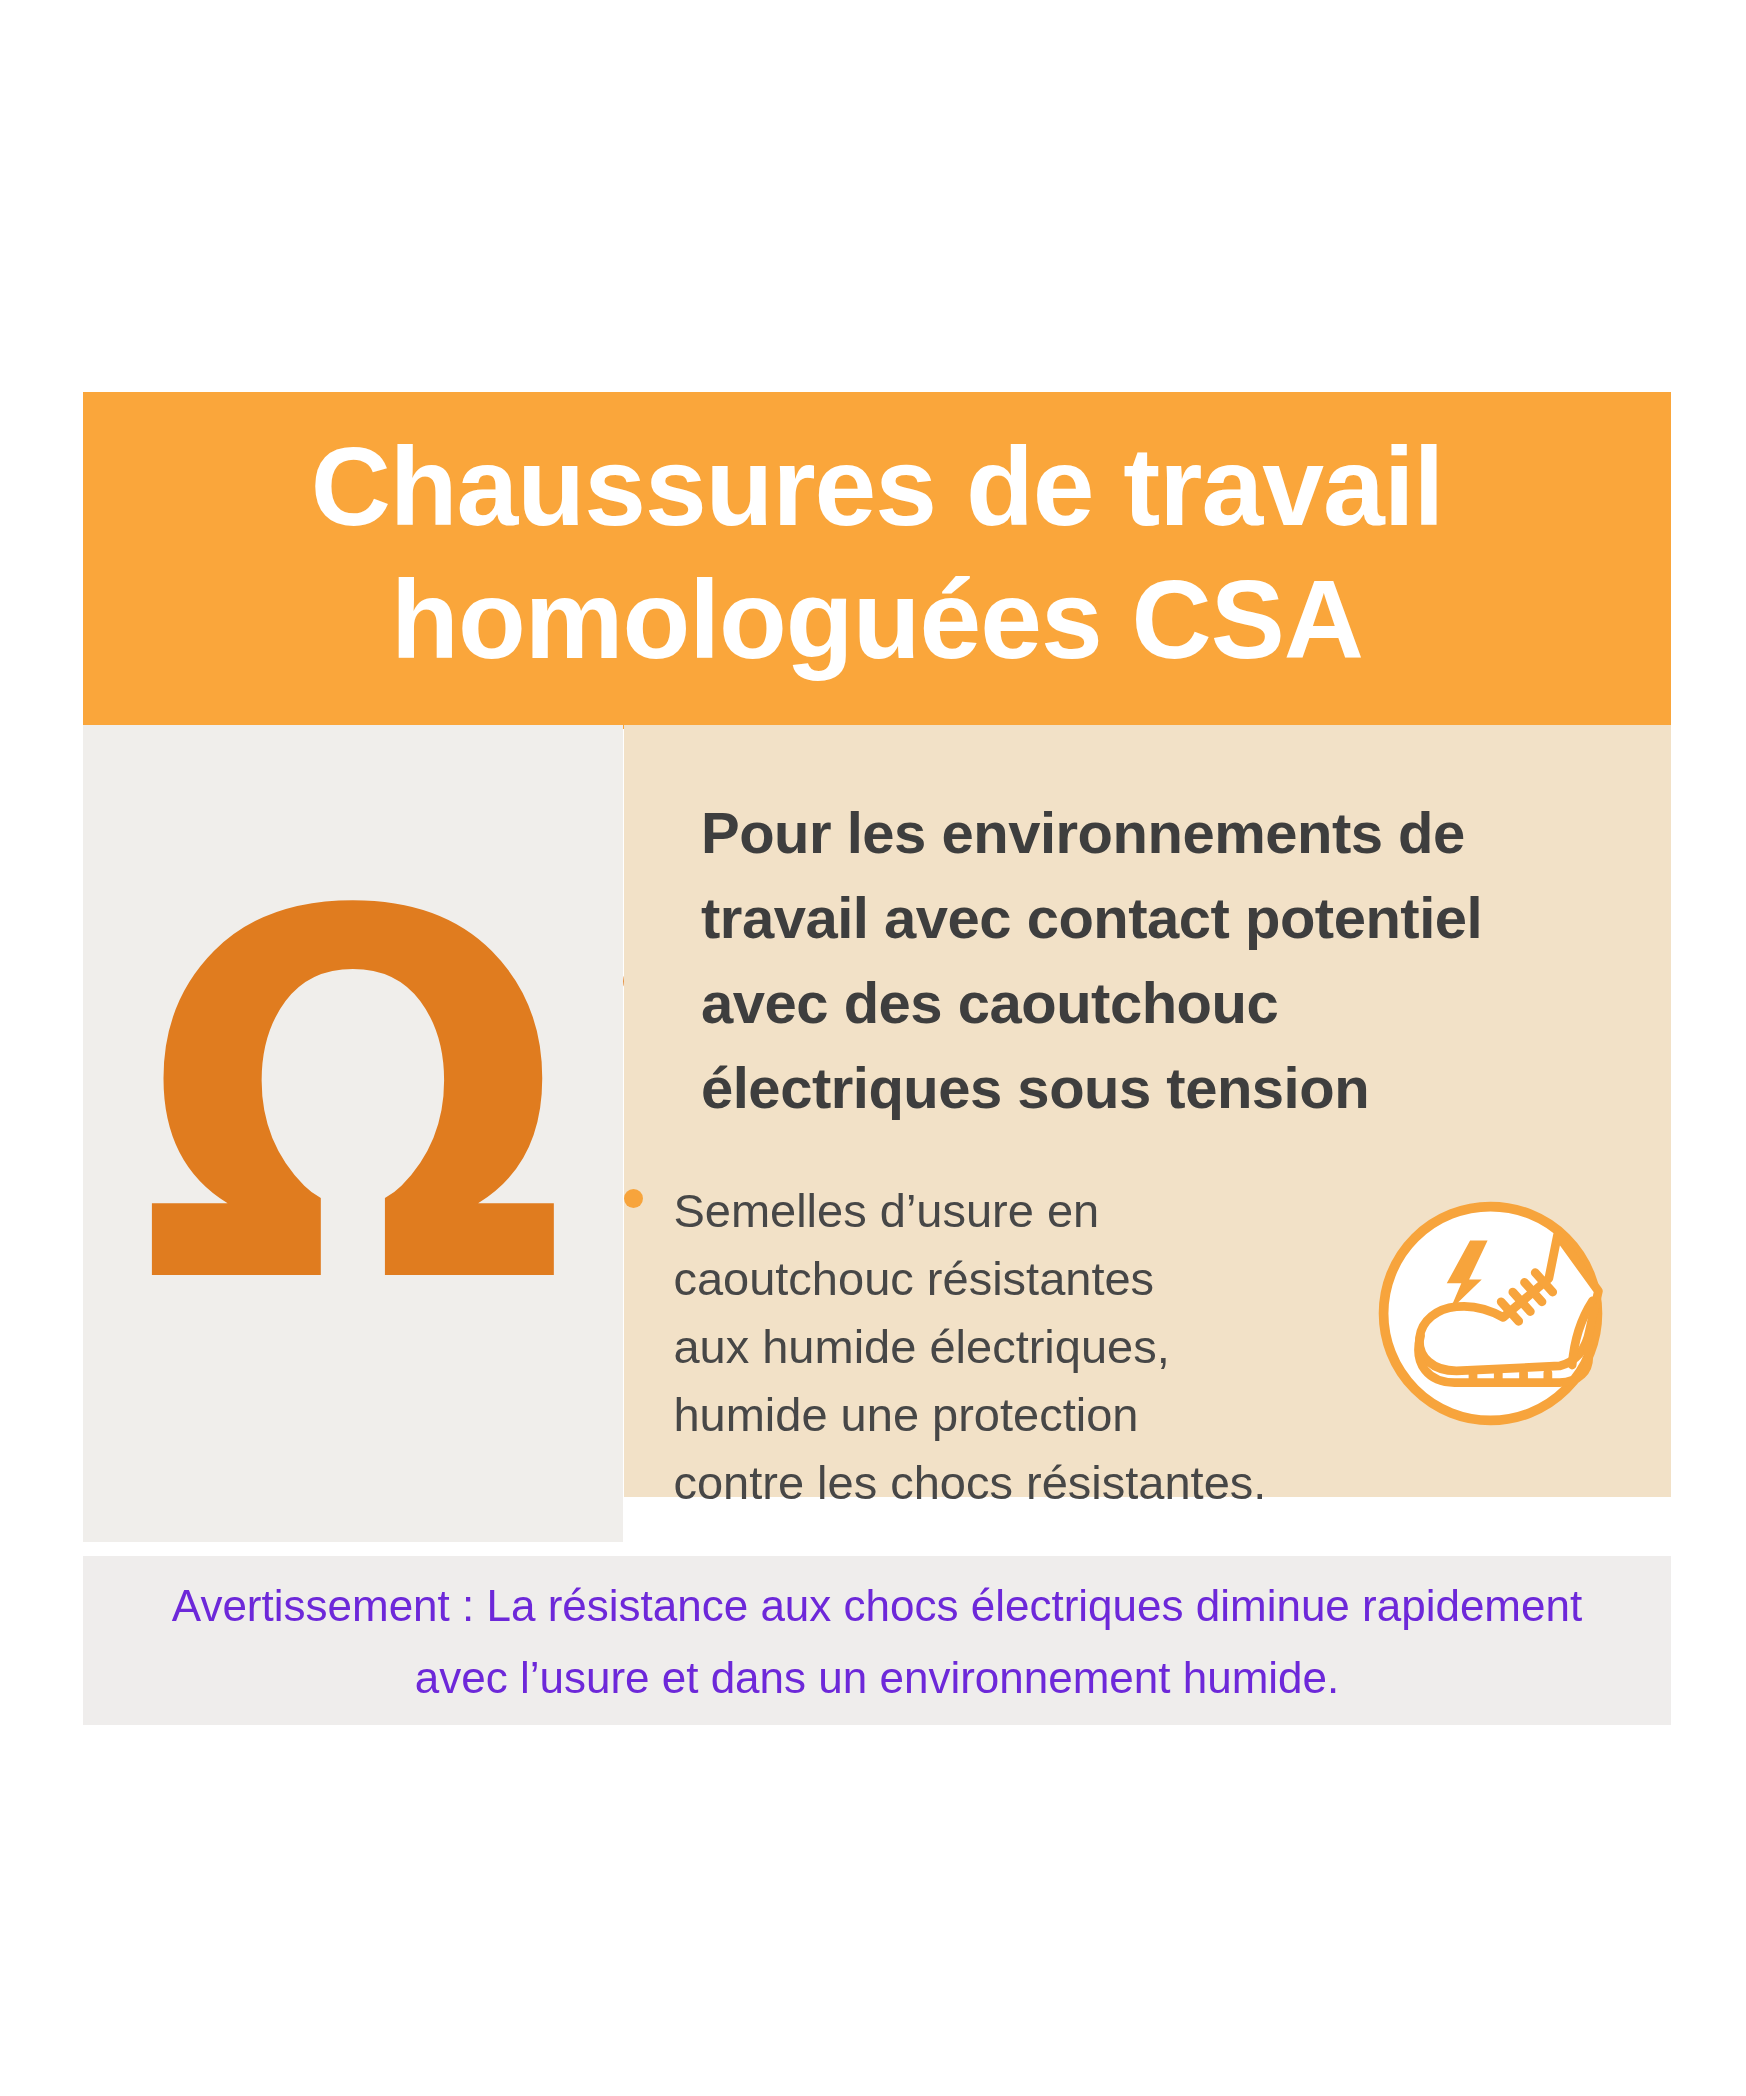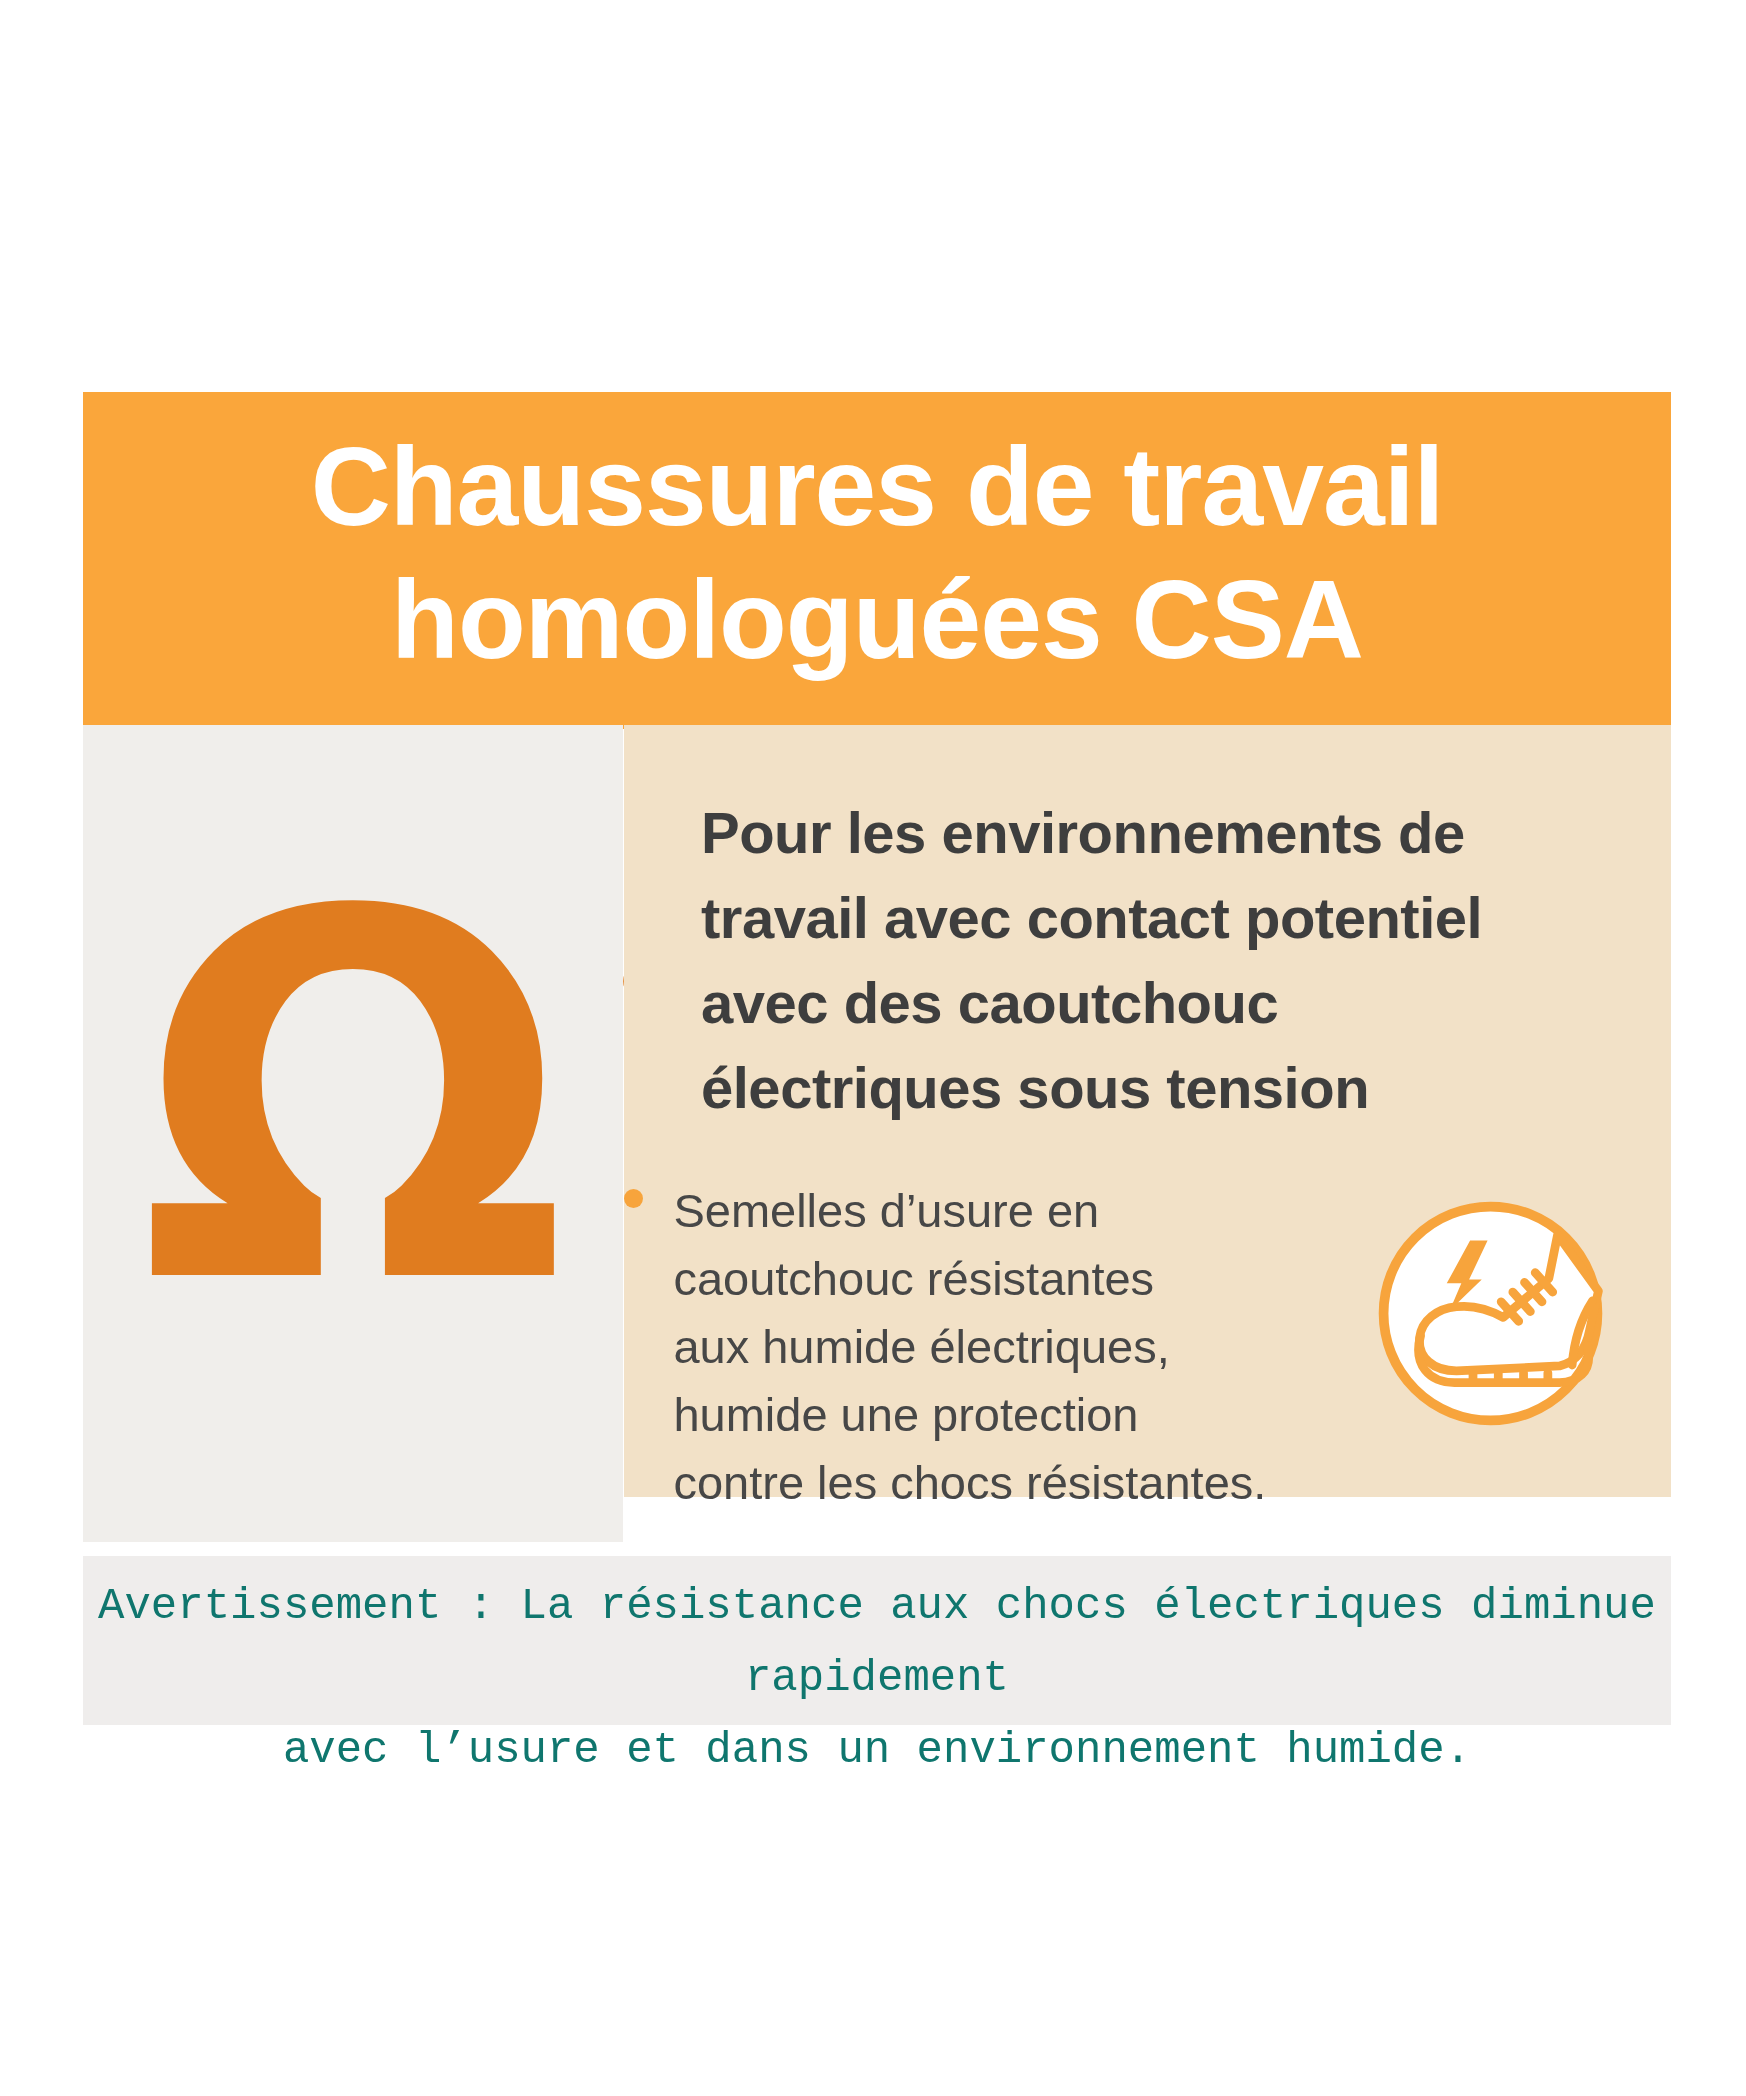--- a/index.html
+++ b/index.html
@@ -57,21 +57,21 @@
   }
   .shock-icon-wrap {
     position:absolute; left:745px; top:467px; width:243px; height:243px;
   }
   
   .warning-band {
     position:absolute; left:83px; top:1556px; width:1588px; height:169px;
     background:#EFEDEC; text-align:center; padding-top:13.6px;
   }
   .warning-line {
-    color:#0f766e; font-weight:400; font-size:44px; line-height:72px;font-family:Liberation Mono, monospace;
+    color:#6d28d9; font-weight:400; font-size:44px; line-height:72px;
   }
 </style>
 </head>
 <body>
 
 <div class="canvas">
 
   <div class="header-band">
     <div class="title-line">Chaussures de travail</div>
     <div class="title-line">homologuées CSA</div>

